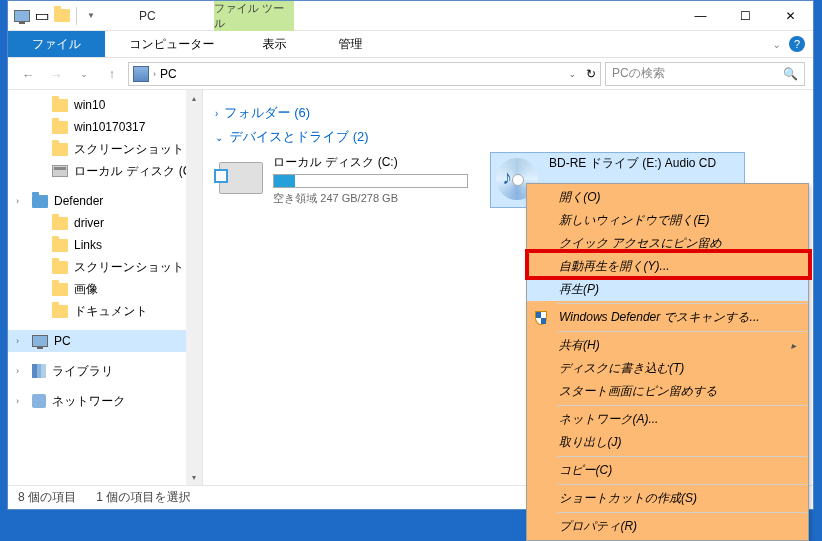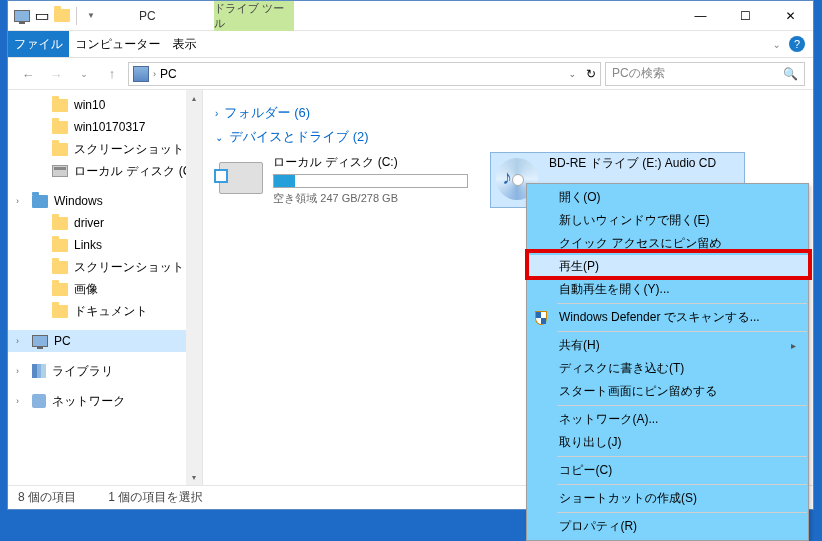--- a/index.html
+++ b/index.html
@@ -7,21 +7,21 @@
 .window { position: absolute; left: 7px; top: 0; width: 807px; height: 510px; background: #fff; border: 1px solid #5a8ac6; }
 .titlebar { height: 30px; display: flex; align-items: center; border-bottom: 1px solid #e5e5e5; }
 .titlebar-left { display: flex; align-items: center; gap: 4px; padding-left: 6px; }
 .tb-icon { width: 16px; height: 16px; display: inline-flex; align-items: center; justify-content: center; }
 .tb-sep { width: 1px; height: 18px; background: #d0d0d0; margin: 0 2px; }
 .titlebar-title { margin-left: 6px; font-size: 12px; color: #333; }
 .titlebar-right { margin-left: auto; display: flex; height: 100%; }
 .wbtn { width: 45px; height: 100%; display: flex; align-items: center; justify-content: center; font-size: 12px; }
 .tools-tab { position: absolute; left: 206px; top: 0; width: 80px; height: 30px; background: #c6e79c; display: flex; align-items: center; justify-content: center; font-size: 11px; color: #444; }
 .ribbon { height: 27px; display: flex; align-items: stretch; border-bottom: 1px solid #e1e1e1; font-size: 12px; }
-.ribbon-tab { padding: 0 6px; display: flex; align-items: center; cursor: default; }
+.ribbon-tab { padding: 0 24px; display: flex; align-items: center; cursor: default; }
 .ribbon-tab.file { background: #1979ca; color: #fff; }
 .ribbon-tab.manage { width: 80px; justify-content: center; margin-left: 0; }
 .ribbon-right { margin-left: auto; display: flex; align-items: center; padding-right: 8px; gap: 8px; }
 .help-icon { width: 16px; height: 16px; border-radius: 50%; background: #1979ca; color: #fff; font-size: 11px; display: flex; align-items: center; justify-content: center; }
 .chev { color: #888; font-size: 10px; }
 .addrbar { height: 32px; display: flex; align-items: center; gap: 4px; padding: 0 8px; border-bottom: 1px solid #e5e5e5; }
 .navbtn { width: 24px; height: 24px; display: flex; align-items: center; justify-content: center; color: #888; font-size: 13px; }
 .addr-input { flex: 1; height: 24px; border: 1px solid #ccc; display: flex; align-items: center; padding: 0 4px; font-size: 12px; gap: 4px; }
 .addr-icon { width: 16px; height: 16px; background: linear-gradient(#8ab4e0,#5a8ac6); border: 1px solid #4a6a9a; }
 .search-input { width: 200px; height: 24px; border: 1px solid #ccc; display: flex; align-items: center; padding: 0 6px; font-size: 12px; color: #888; justify-content: space-between; }
@@ -56,22 +56,22 @@
 .hdd-icon { width:44px; height:32px; background:#e0e0e0; border:1px solid #aaa; border-radius:2px; position:relative; }
 .hdd-icon::before { content:""; position:absolute; left:-6px; top:6px; width:10px; height:10px; background:#fff; border:2px solid #3a9de0; }
 .cd-icon { width:42px; height:42px; border-radius:50%; background: conic-gradient(#b0d0e8,#e0f0ff,#8ab4e0,#e0f0ff,#b0d0e8); position:relative; }
 .cd-icon::after { content:""; position:absolute; left:16px; top:16px; width:10px; height:10px; border-radius:50%; background:#fff; border:1px solid #aaa; }
 .cd-note { position:absolute; left:6px; top:8px; color:#2a6ab0; font-size:20px; }
 .dev-info { flex:1; }
 .dev-name { font-size:12px; }
 .dev-bar { width:100%; height:14px; border:1px solid #aaa; margin:3px 0; background:#fff; position:relative; }
 .dev-bar-fill { height:100%; background:#26a0da; width:11%; }
 .dev-sub { font-size:11px; color:#666; }
-.status { height:24px; border-top:1px solid #e5e5e5; display:flex; align-items:center; padding:0 10px; font-size:12px; color:#444; gap:32px; }
-.ctxmenu { position:absolute; left:526px; top:183px; width:283px; background:#7dd3fc; border:1px solid #a0a0a0; z-index:100; font-size:12px; padding:2px 0; box-shadow:2px 2px 4px rgba(0,0,0,0.2); }
+.status { height:24px; border-top:1px solid #e5e5e5; display:flex; align-items:center; padding:0 10px; font-size:12px; color:#444; gap:20px; }
+.ctxmenu { position:absolute; left:526px; top:183px; width:283px; background:#fdba74; border:1px solid #a0a0a0; z-index:100; font-size:12px; padding:2px 0; box-shadow:2px 2px 4px rgba(0,0,0,0.2);font-style:italic; }
 .ctx-item { height:23px; display:flex; align-items:center; padding-left:32px; padding-right:12px; position:relative; }
 .ctx-item.hl { background:#cde8ff; }
 .ctx-sep { height:1px; background:#d0d0d0; margin:2px 1px 2px 30px; }
 .ctx-arrow { margin-left:auto; font-size:10px; color:#555; }
 .ctx-icon { position:absolute; left:6px; width:16px; height:16px; display:flex; align-items:center; justify-content:center; }
 .shield { width:12px; height:14px; background:#fff; border:1px solid #cc8800; border-radius:0 0 50% 50%; position:relative; }
 .shield::before { content:""; position:absolute; left:0; top:0; width:5px; height:6px; background:#2a6ab0; }
 .shield::after { content:""; position:absolute; right:0; bottom:0; width:5px; height:6px; background:#2a6ab0; }
 .redbox { position:absolute; left:525px; top:249px; width:287px; height:31px; border:4px solid #e00000; z-index:101; pointer-events:none; }
 </style>
@@ -85,33 +85,34 @@
       <span class="tb-icon">
           <span class="pc-ico"></span>
         </span>
       <span class="tb-icon">▭</span>
       <span class="tb-icon">
           <span class="folder-ico"></span>
         </span>
       <span class="tb-sep"></span>
       <span class="tb-icon" style="font-size:8px;color:#666;">▼</span>
     </div>
-    <div class="tools-tab">ドライブ ツール</div>
+    <div class="tools-tab">ファイル ツール</div>
     <span class="titlebar-title" style="margin-left:40px;">PC</span>
     <div class="titlebar-right">
       <div class="wbtn">—</div>
       <div class="wbtn">☐</div>
       <div class="wbtn">✕</div>
     </div>
   </div>
 
   <div class="ribbon">
     <div class="ribbon-tab file">ファイル</div>
     <div class="ribbon-tab">コンピューター</div>
     <div class="ribbon-tab">表示</div>
+    <div class="ribbon-tab manage">管理</div>
     <div class="ribbon-right">
       <span class="chev">⌄</span>
       <span class="help-icon">?</span>
     </div>
   </div>
 
   <div class="addrbar">
     <div class="navbtn">←</div>
     <div class="navbtn" style="color:#ccc;">→</div>
     <div class="navbtn" style="font-size:9px;">⌄</div>
@@ -144,21 +145,21 @@
           <span>スクリーンショット</span>
         </div>
       <div class="nav-item d1">
           <span class="drive-ico"></span>
           <span>ローカル ディスク (C:)</span>
         </div>
       <div style="height:8px;"></div>
       <div class="nav-item">
           <span class="nav-chev">›</span>
           <span class="folder-ico blue"></span>
-          <span>Windows</span>
+          <span>Defender</span>
         </div>
       <div class="nav-item d1">
           <span class="folder-ico"></span>
           <span>driver</span>
         </div>
       <div class="nav-item d1">
           <span class="folder-ico"></span>
           <span>Links</span>
         </div>
       <div class="nav-item d1">
@@ -243,25 +244,25 @@
 <div class="ctxmenu">
   <div class="ctx-item">
       <span>開く(O)</span>
     </div>
   <div class="ctx-item">
       <span>新しいウィンドウで開く(E)</span>
     </div>
   <div class="ctx-item">
       <span>クイック アクセスにピン留め</span>
     </div>
+  <div class="ctx-item">
+      <span>自動再生を開く(Y)...</span>
+    </div>
   <div class="ctx-item hl">
       <span>再生(P)</span>
-    </div>
-  <div class="ctx-item">
-      <span>自動再生を開く(Y)...</span>
     </div>
   <div class="ctx-sep"></div>
   <div class="ctx-item">
       <span class="ctx-icon">
         <span class="shield"></span>
       </span>
       <span>Windows Defender でスキャンする...</span>
     </div>
   <div class="ctx-sep"></div>
   <div class="ctx-item">

